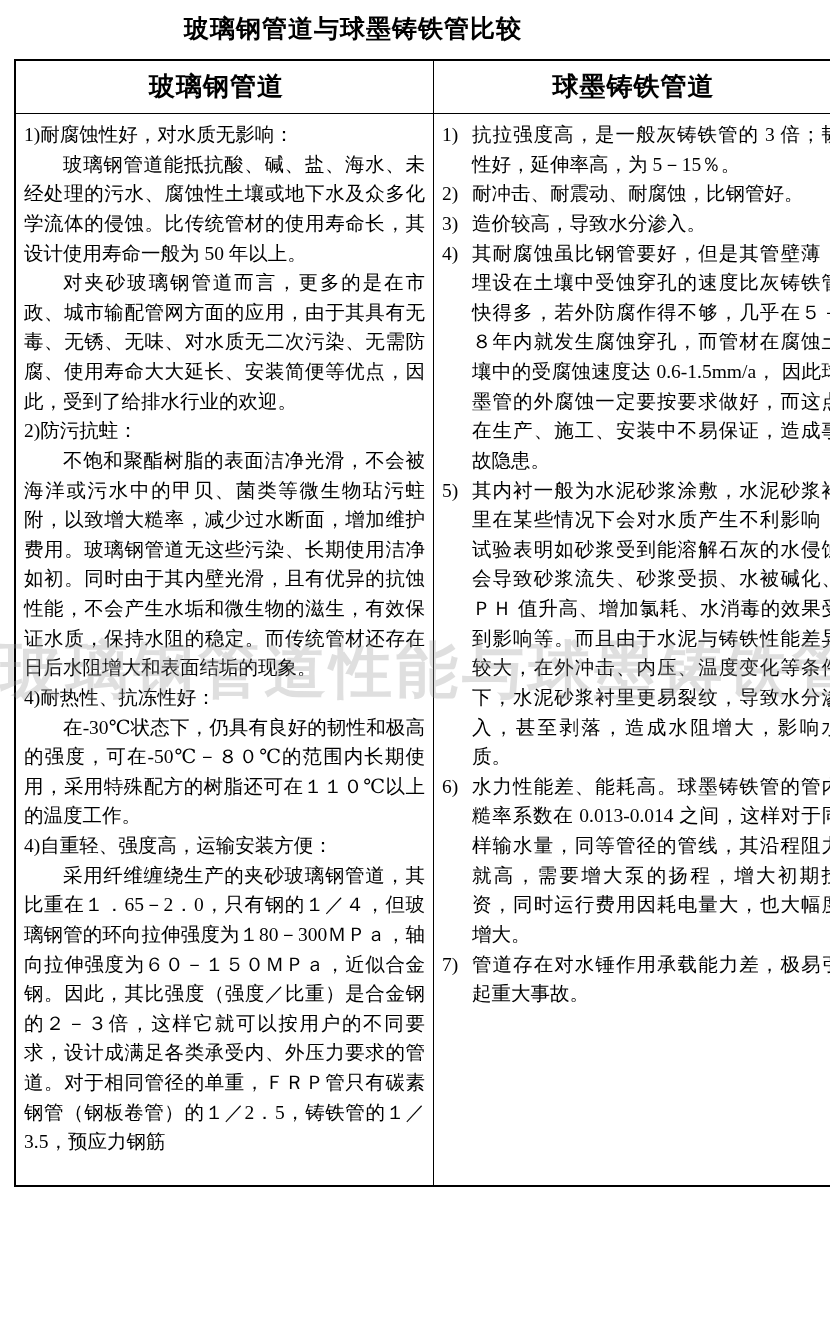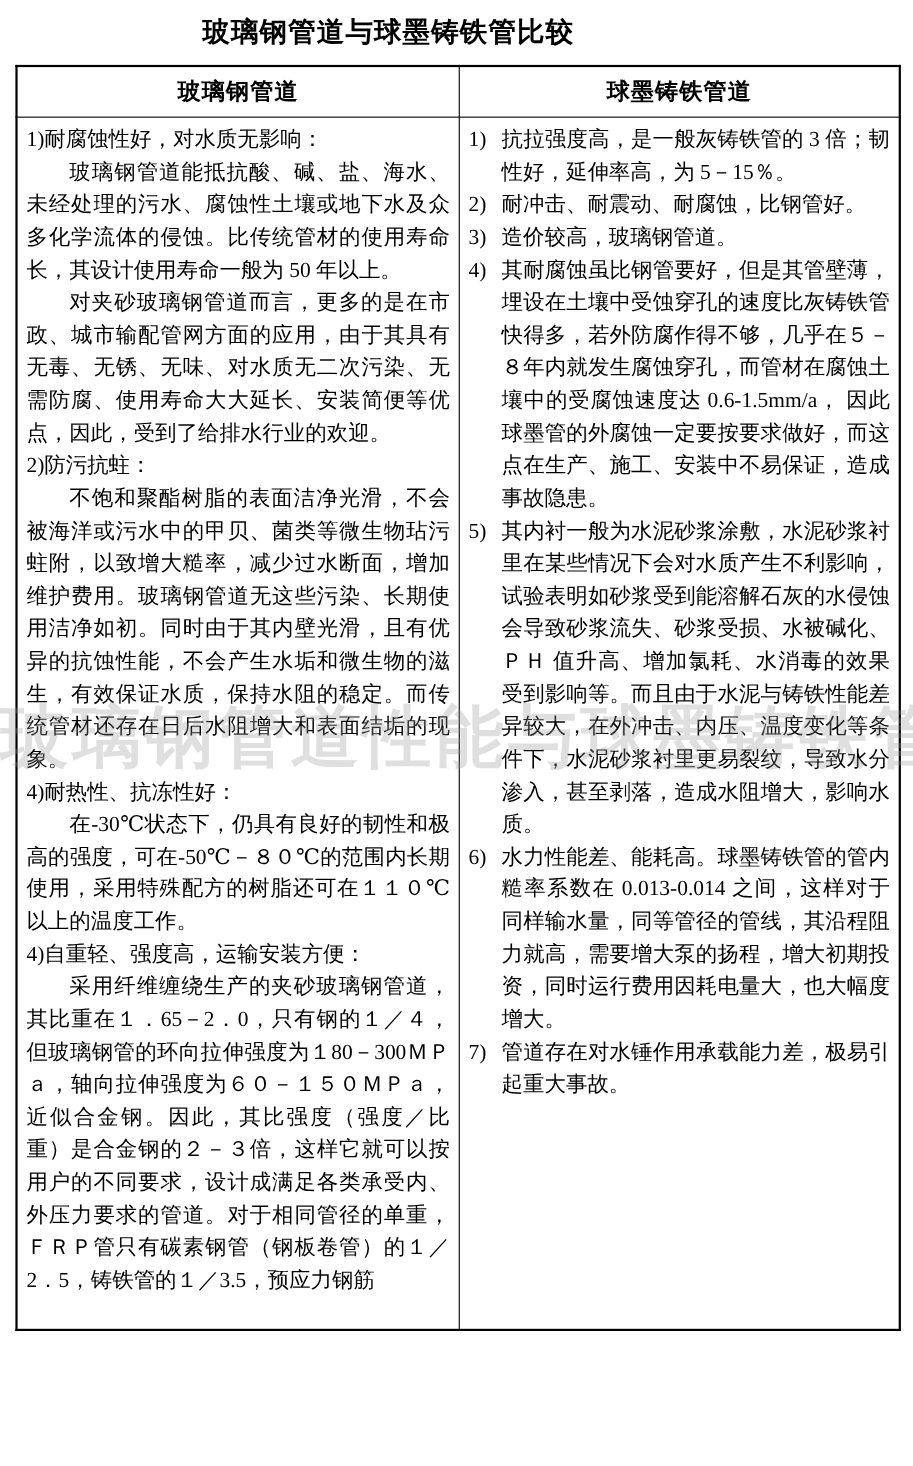--- a/index.html
+++ b/index.html
@@ -35,24 +35,24 @@
     width: 802px;
     border-collapse: collapse;
     table-layout: fixed;
     border: 2px solid #000;
   }
   table.compare th, table.compare td {
     border: 1px solid #000;
     vertical-align: top;
   }
   table.compare th {
-    font-size: 21px;
+    font-size: 26px;
     font-weight: bold;
     text-align: center;
-    padding: 8px 0 9px 0;
+    padding: 8px 16px 9px 0;
     letter-spacing: 1px;
   }
   table.compare td {
     padding: 6px 8px 28px 8px;
     font-size: 19.5px;
     line-height: 1.52;
   }
   .col-left { width: 401px; }
   .col-right { width: 399px; }
 
@@ -129,21 +129,21 @@
             <p class="num-item">
               <span class="num">1)</span>
               <span>抗拉强度高，是一般灰铸铁管的 3 倍；韧性好，延伸率高，为 5－15％。</span>
             </p>
             <p class="num-item">
               <span class="num">2)</span>
               <span>耐冲击、耐震动、耐腐蚀，比钢管好。</span>
             </p>
             <p class="num-item">
               <span class="num">3)</span>
-              <span>造价较高，玻璃钢管道。</span>
+              <span>造价较高，导致水分渗入。</span>
             </p>
             <p class="num-item">
               <span class="num">4)</span>
               <span>其耐腐蚀虽比钢管要好，但是其管壁薄，埋设在土壤中受蚀穿孔的速度比灰铸铁管快得多，若外防腐作得不够，几乎在５－８年内就发生腐蚀穿孔，而管材在腐蚀土壤中的受腐蚀速度达 0.6-1.5mm/a，  因此球墨管的外腐蚀一定要按要求做好，而这点在生产、施工、安装中不易保证，造成事故隐患。</span>
             </p>
             <p class="num-item">
               <span class="num">5)</span>
               <span>其内衬一般为水泥砂浆涂敷，水泥砂浆衬里在某些情况下会对水质产生不利影响，试验表明如砂浆受到能溶解石灰的水侵蚀会导致砂浆流失、砂浆受损、水被碱化、ＰＨ 值升高、增加氯耗、水消毒的效果受到影响等。而且由于水泥与铸铁性能差异较大，在外冲击、内压、温度变化等条件下，水泥砂浆衬里更易裂纹，导致水分渗入，甚至剥落，造成水阻增大，影响水质。</span>
             </p>
             <p class="num-item">

